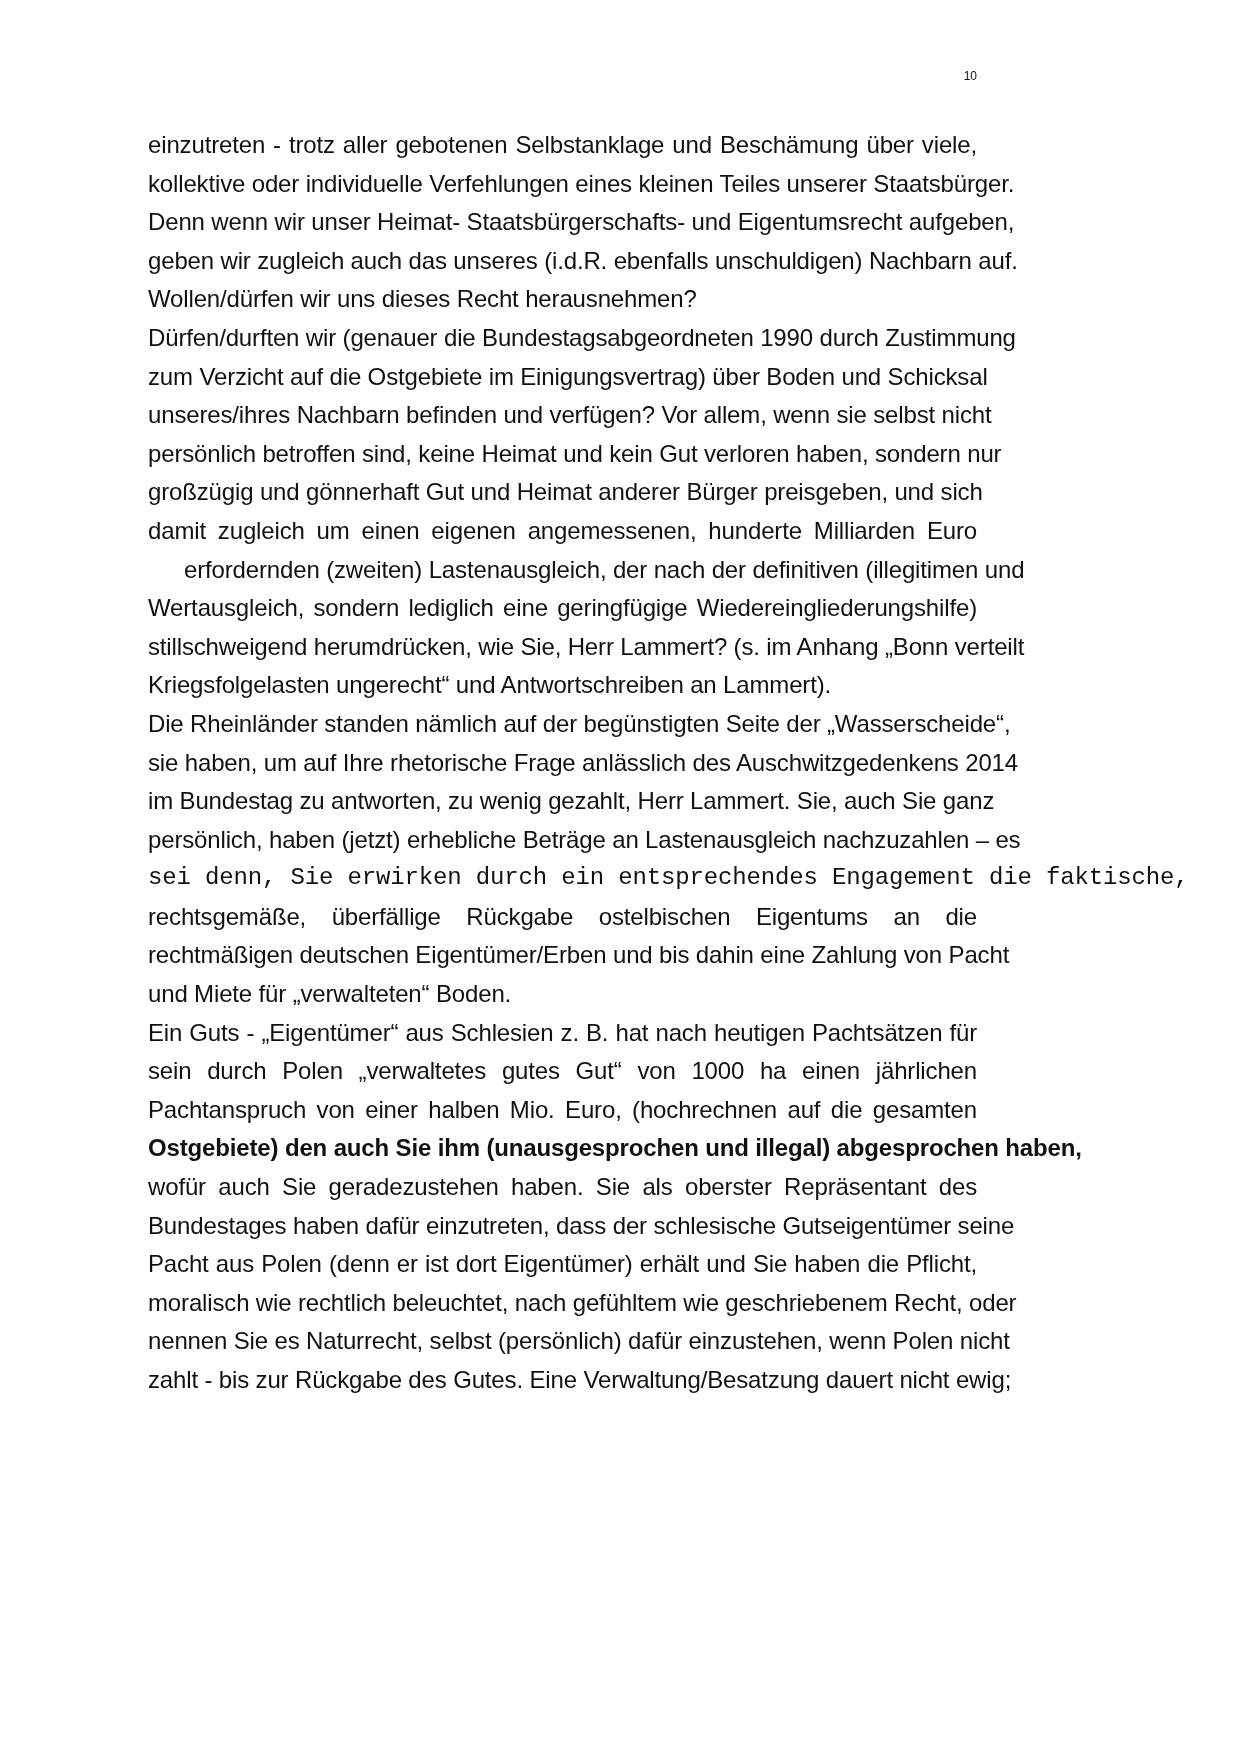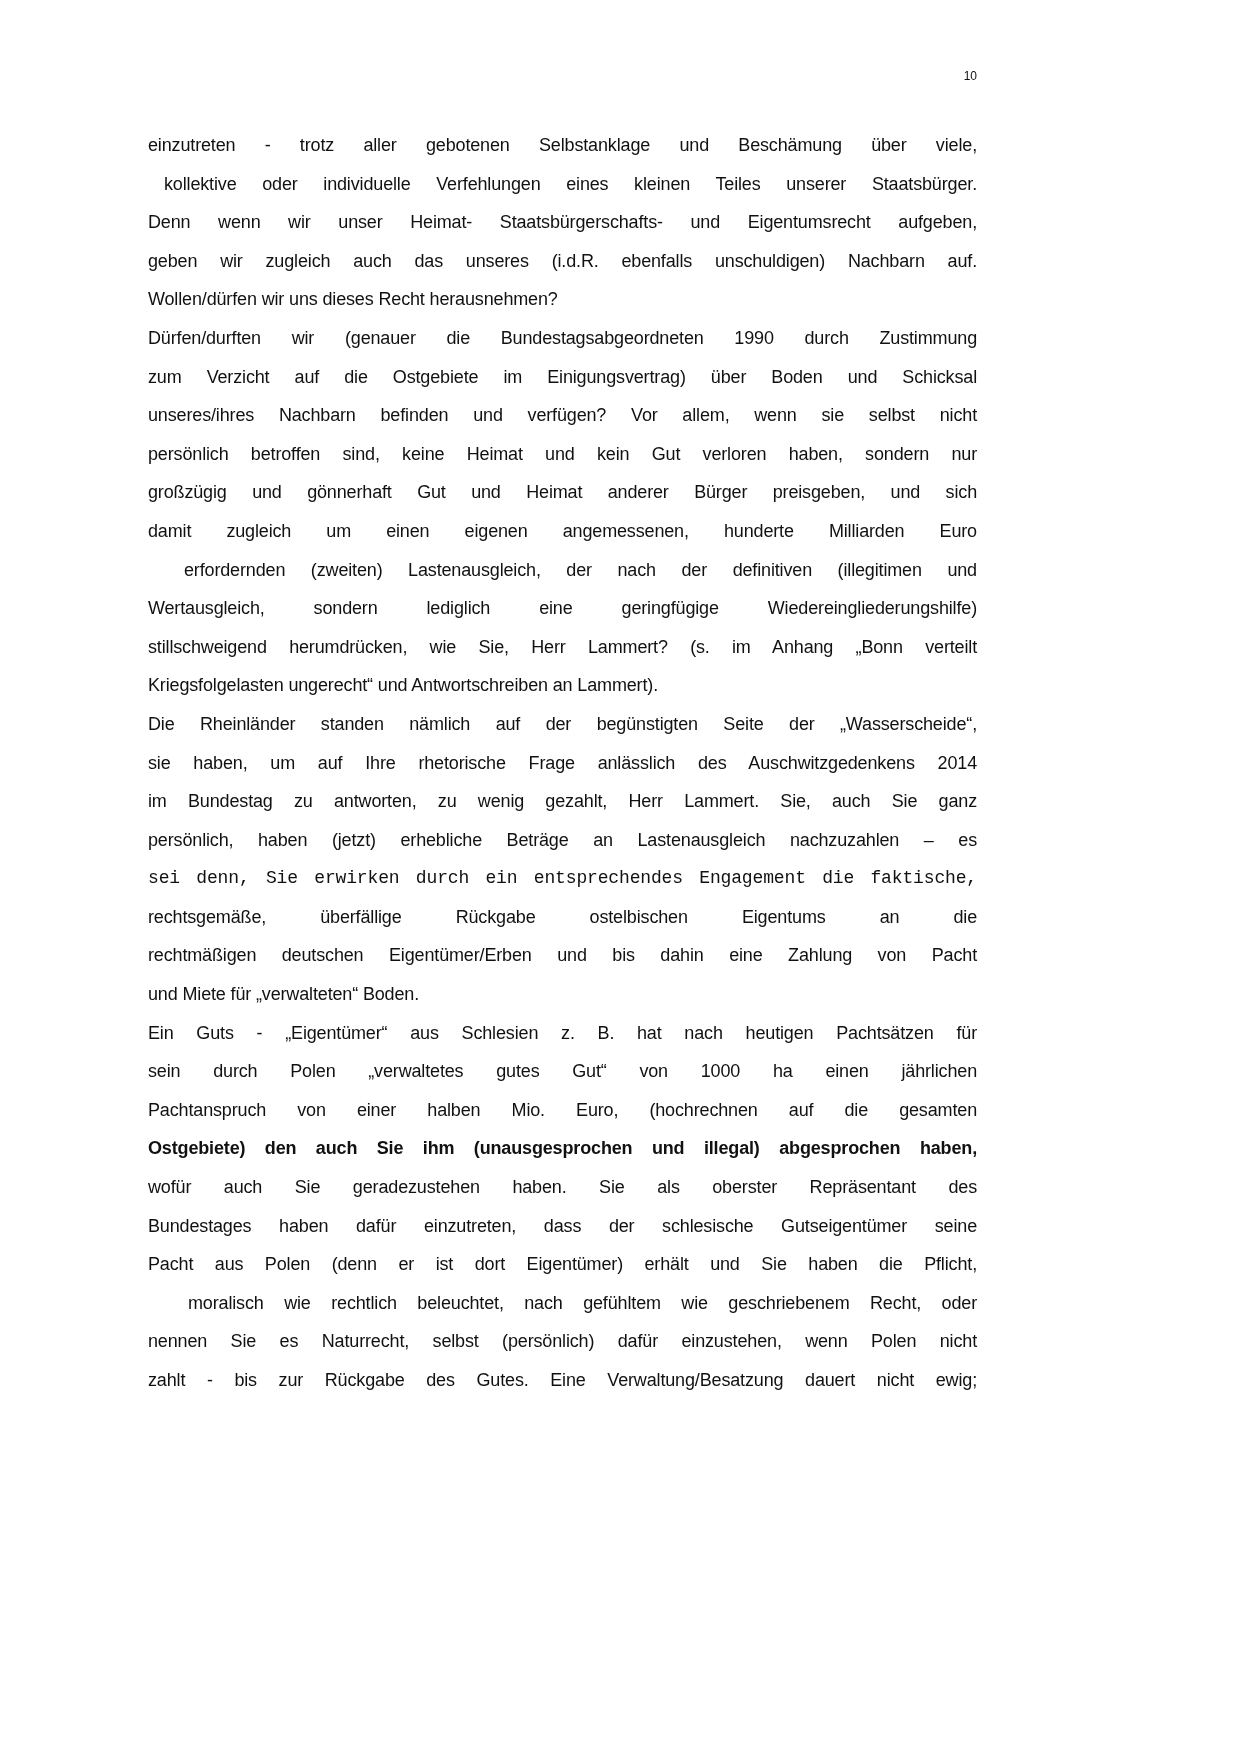--- a/index.html
+++ b/index.html
@@ -23,40 +23,40 @@
       line-height: 24px;
     }
     .body-text {
       position: absolute;
       left: 148px;
       top: 131px;
       width: 829px;
     }
     .line {
       display: block;
-      font-size: 18px;
+      font-size: 24px;
       height: 38.6px;
       line-height: 28px;
       white-space: pre;
       text-align: justify;
       text-align-last: justify;
       letter-spacing: -0.15px;
     }
     .line.last {
       text-align-last: left;
     }
   </style>
 </head>
 <body>
 
 <div class="page-number">10</div>
 
 <div class="body-text" id="body-text">
     <span class="line" style="white-space: nowrap;">einzutreten -   trotz aller gebotenen Selbstanklage und Beschämung über viele,</span>
-    <span class="line" style="white-space: nowrap; margin-left: 16px;">kollektive oder individuelle Verfehlungen eines kleinen Teiles unserer Staatsbürger.</span>
+    <span class="line" style="white-space: nowrap;">kollektive oder individuelle Verfehlungen eines kleinen Teiles unserer Staatsbürger.</span>
     <span class="line" style="white-space: nowrap;">Denn wenn wir unser Heimat- Staatsbürgerschafts- und Eigentumsrecht aufgeben,</span>
     <span class="line" style="white-space: nowrap;">geben wir zugleich auch  das unseres (i.d.R. ebenfalls unschuldigen) Nachbarn auf.</span>
     <span class="line last">Wollen/dürfen wir uns dieses Recht herausnehmen?</span>
     <span class="line" style="white-space: nowrap;">Dürfen/durften wir (genauer die Bundestagsabgeordneten 1990 durch Zustimmung</span>
     <span class="line" style="white-space: nowrap;">zum Verzicht auf die Ostgebiete im Einigungsvertrag) über  Boden und  Schicksal</span>
     <span class="line" style="white-space: nowrap;">unseres/ihres  Nachbarn befinden und verfügen? Vor allem, wenn sie selbst nicht</span>
     <span class="line" style="white-space: nowrap;">persönlich betroffen sind, keine Heimat und kein Gut verloren  haben, sondern nur</span>
     <span class="line" style="white-space: nowrap;">großzügig und gönnerhaft Gut und Heimat anderer Bürger preisgeben, und sich</span>
     <span class="line" style="white-space: nowrap;">damit zugleich  um einen eigenen angemessenen,  hunderte  Milliarden Euro</span>
     <span class="line" style="white-space: nowrap; margin-left: 36px;">erfordernden (zweiten) Lastenausgleich, der nach der definitiven (illegitimen und</span>
@@ -71,16 +71,16 @@
     <span class="line" style="white-space: nowrap;">rechtsgemäße, überfällige   Rückgabe  ostelbischen Eigentums  an die</span>
     <span class="line" style="white-space: nowrap;">rechtmäßigen deutschen  Eigentümer/Erben und bis dahin eine Zahlung von Pacht</span>
     <span class="line last">und Miete für „verwalteten“ Boden.</span>
     <span class="line" style="white-space: nowrap;"> Ein Guts - „Eigentümer“ aus Schlesien z. B. hat nach heutigen Pachtsätzen für</span>
     <span class="line" style="white-space: nowrap;">sein durch Polen „verwaltetes gutes Gut“ von 1000 ha einen jährlichen</span>
     <span class="line" style="white-space: nowrap;">Pachtanspruch von einer halben Mio. Euro, (hochrechnen auf die gesamten</span>
     <span class="line" style="white-space: nowrap; font-weight: bold;">Ostgebiete) den auch Sie ihm (unausgesprochen und illegal) abgesprochen haben,</span>
     <span class="line" style="white-space: nowrap;">wofür auch Sie geradezustehen haben. Sie als oberster Repräsentant des</span>
     <span class="line" style="white-space: nowrap;">Bundestages haben dafür einzutreten, dass der schlesische Gutseigentümer seine</span>
     <span class="line" style="white-space: nowrap;">Pacht aus Polen (denn er ist dort Eigentümer) erhält und Sie haben die Pflicht,</span>
-    <span class="line" style="white-space: nowrap; margin-left: 40px;">moralisch wie rechtlich beleuchtet, nach gefühltem wie geschriebenem Recht, oder</span>
+    <span class="line" style="white-space: nowrap;">moralisch wie rechtlich beleuchtet, nach gefühltem wie geschriebenem Recht, oder</span>
     <span class="line" style="white-space: nowrap;">nennen Sie es Naturrecht, selbst (persönlich) dafür einzustehen, wenn Polen nicht</span>
     <span class="line" style="white-space: nowrap;">zahlt - bis zur Rückgabe des Gutes. Eine Verwaltung/Besatzung dauert nicht ewig;</span>
   </div>
 
 </body></html>

